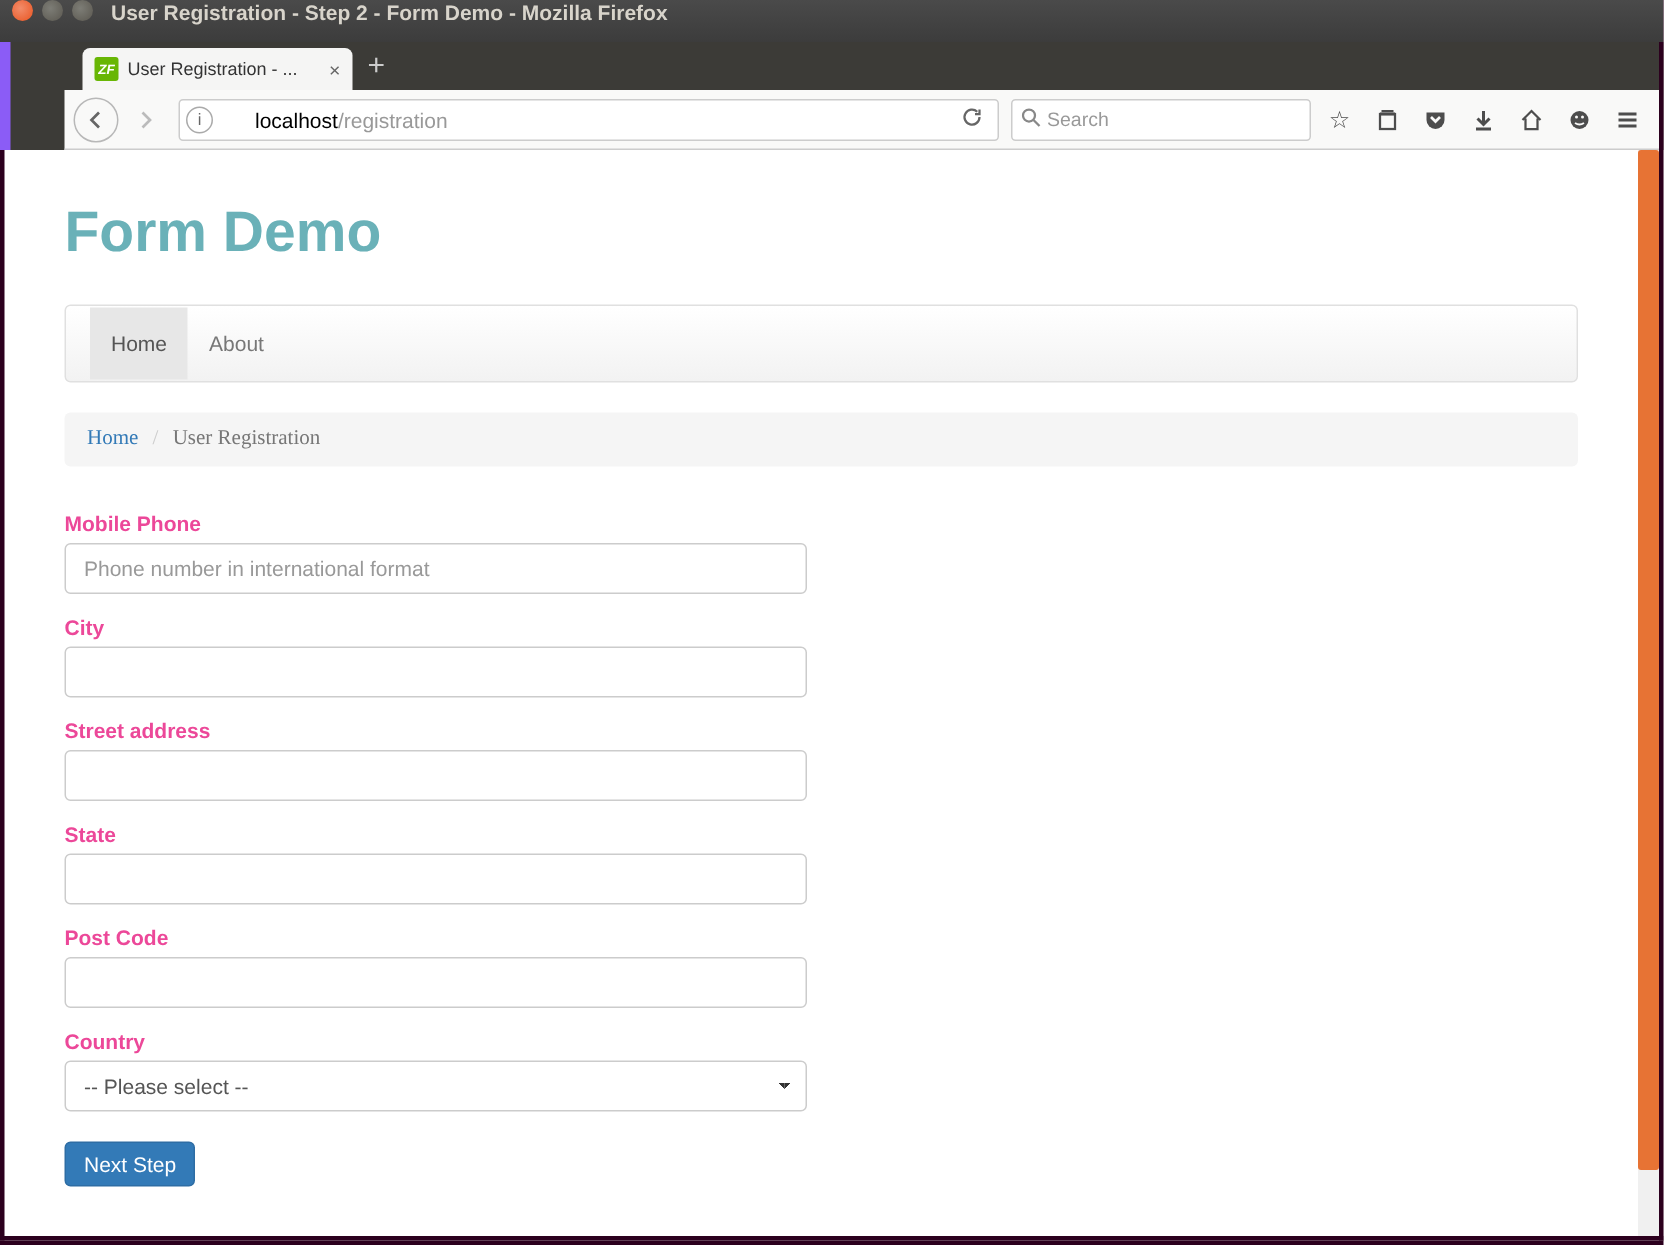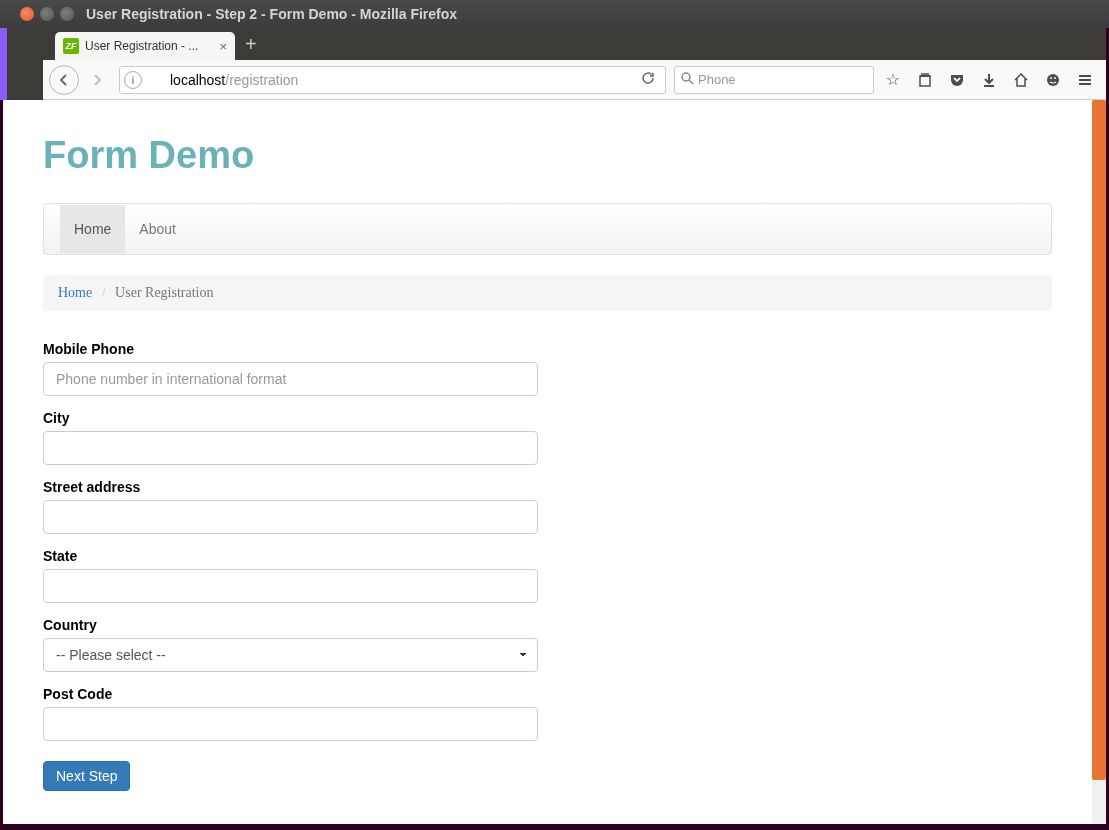--- a/index.html
+++ b/index.html
@@ -7,22 +7,21 @@
       font-family: "Helvetica Neue", Helvetica, Arial, sans-serif;
       background: #2c001e;
       width: 1109px;
       height: 830px;
       overflow: hidden;
     }
     .window-titlebar {
       height: 28px;
       background: linear-gradient(to bottom, #4a4a4a, #3c3c3c);
       display: flex;
-      align-items: center;
-      padding: 0 20px;
+      padding: 0 8px;
       color: #dfdbd2;
       font-size: 14px;
       font-weight: bold;
     }
     .window-controls {
       display: flex;
       gap: 6px;
       margin-right: 12px;
     }
     .window-btn {
@@ -222,21 +221,21 @@
     h1.page-heading {
       font-size: 36px;
       font-weight: 500;
       color: #333;
       margin-bottom: 20px;
     }
     .form-group { margin-bottom: 14px; }
     .form-label {
       font-size: 14px;
       font-weight: bold;
-      color: #000000;
+      color: #ec4899;
       display: block;
       margin-bottom: 5px;
     }
     .form-control {
       width: 495px;
       height: 34px;
       padding: 6px 12px;
       font-size: 14px;
       color: #555;
       background: #fff;
@@ -305,21 +304,21 @@
           </svg>
       </span>
     </div>
     <div class="search-bar">
       <span class="search-icon">
         <svg width="13" height="13" viewBox="0 0 13 13">
             <circle cx="5" cy="5" r="4" stroke="#888" stroke-width="1.5" fill="none"></circle>
             <line x1="8" y1="8" x2="12" y2="12" stroke="#888" stroke-width="1.5"></line>
           </svg>
       </span>
-      <span>Phone</span>
+      <span>Search</span>
     </div>
     <div class="toolbar-icons">
       <div class="toolbar-icon">☆</div>
       <div class="toolbar-icon">
         <svg width="16" height="16" viewBox="0 0 16 16">
             <rect x="3" y="4" width="10" height="10" stroke="#4d4d4d" stroke-width="1.5" fill="none"></rect>
             <line x1="3" y1="4" x2="13" y2="4" stroke="#4d4d4d" stroke-width="2"></line>
             <line x1="4" y1="2" x2="12" y2="2" stroke="#4d4d4d" stroke-width="1.5"></line>
           </svg>
       </div>
@@ -391,26 +390,26 @@
       <label class="form-label">Street address</label>
       <input type="text" class="form-control" style="">
     </div>
 
     <div class="form-group">
       <label class="form-label">State</label>
       <input type="text" class="form-control" style="">
     </div>
 
     <div class="form-group">
+      <label class="form-label">Post Code</label>
+      <input type="text" class="form-control" style="">
+    </div>
+
+    <div class="form-group">
       <label class="form-label">Country</label>
       <select class="form-control">
         <option>-- Please select --</option>
       </select>
     </div>
 
-    <div class="form-group">
-      <label class="form-label">Post Code</label>
-      <input type="text" class="form-control" style="">
-    </div>
-
     <button class="btn-primary">Next Step</button>
   </div>
 </div>
 
 </body></html>

